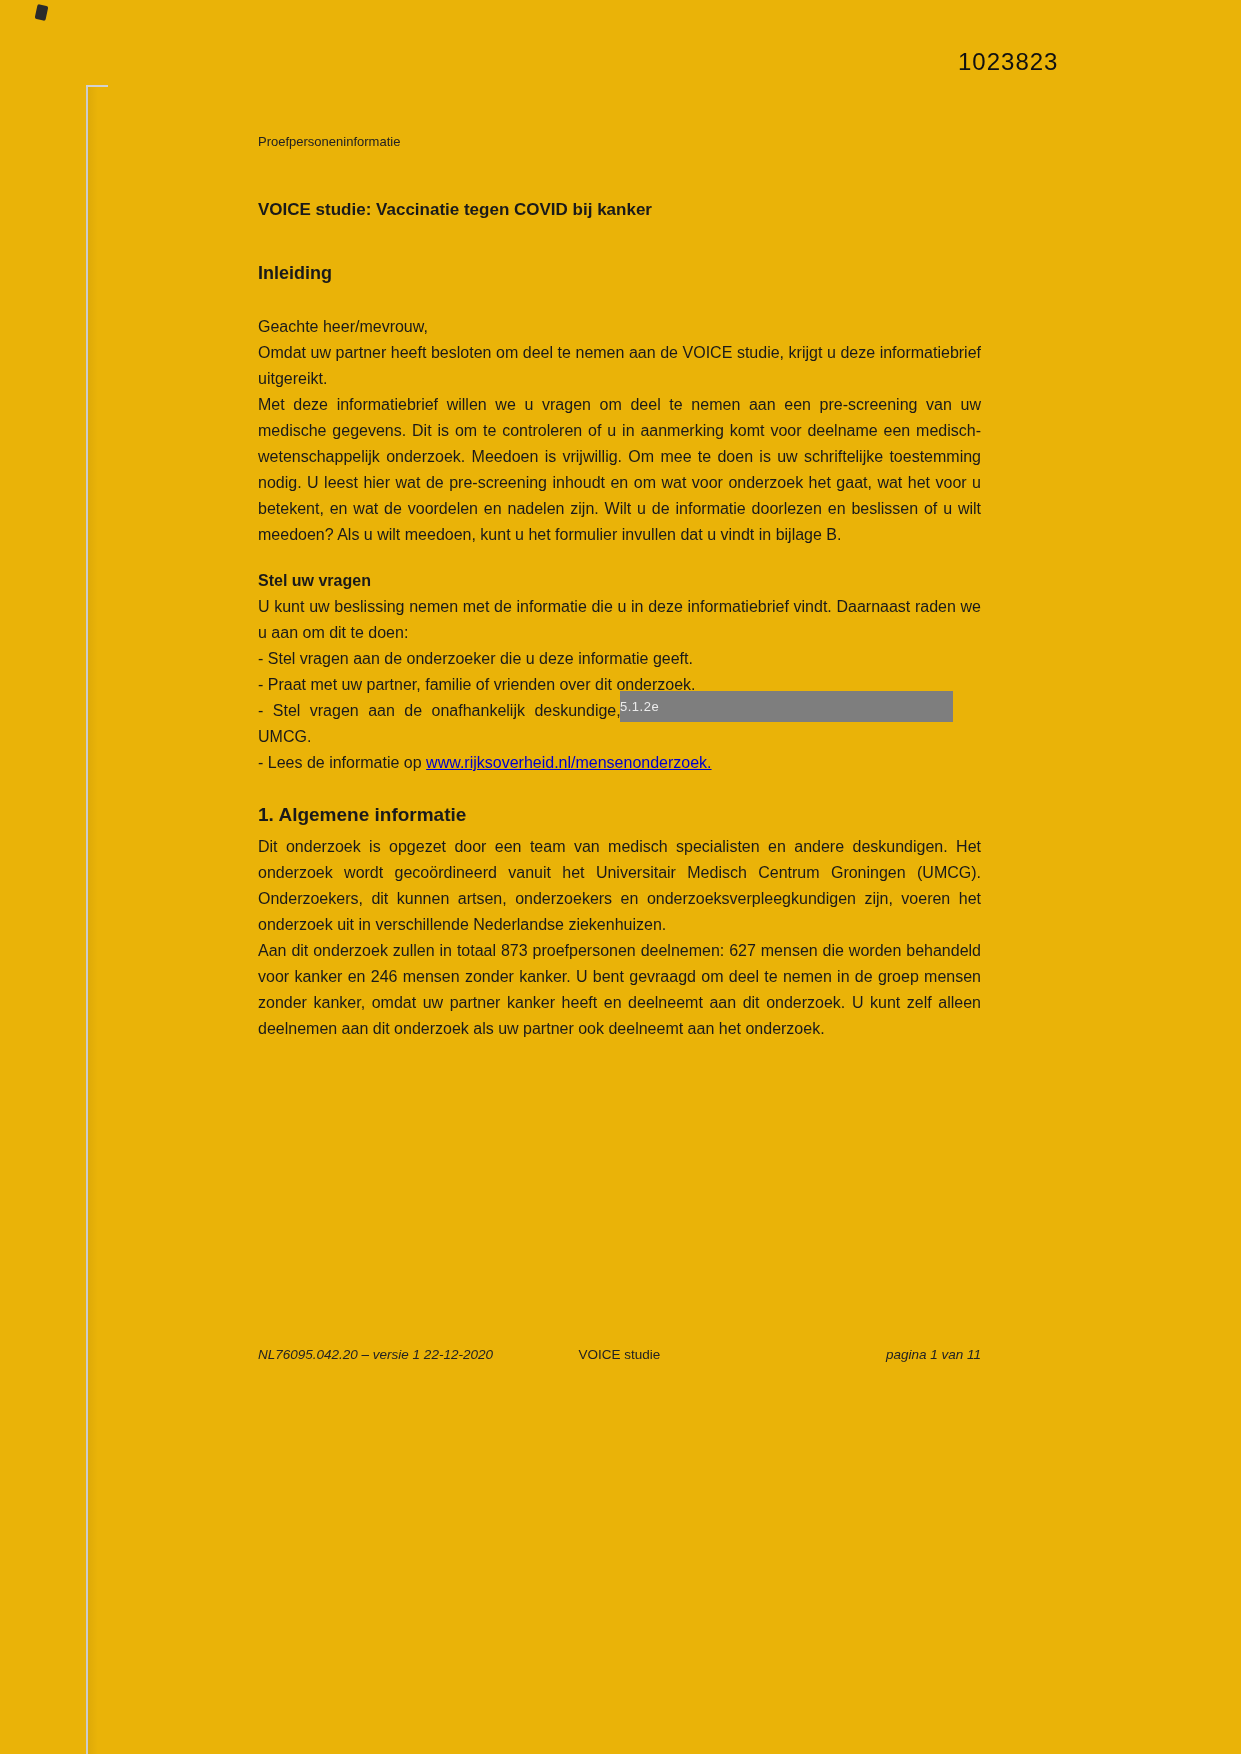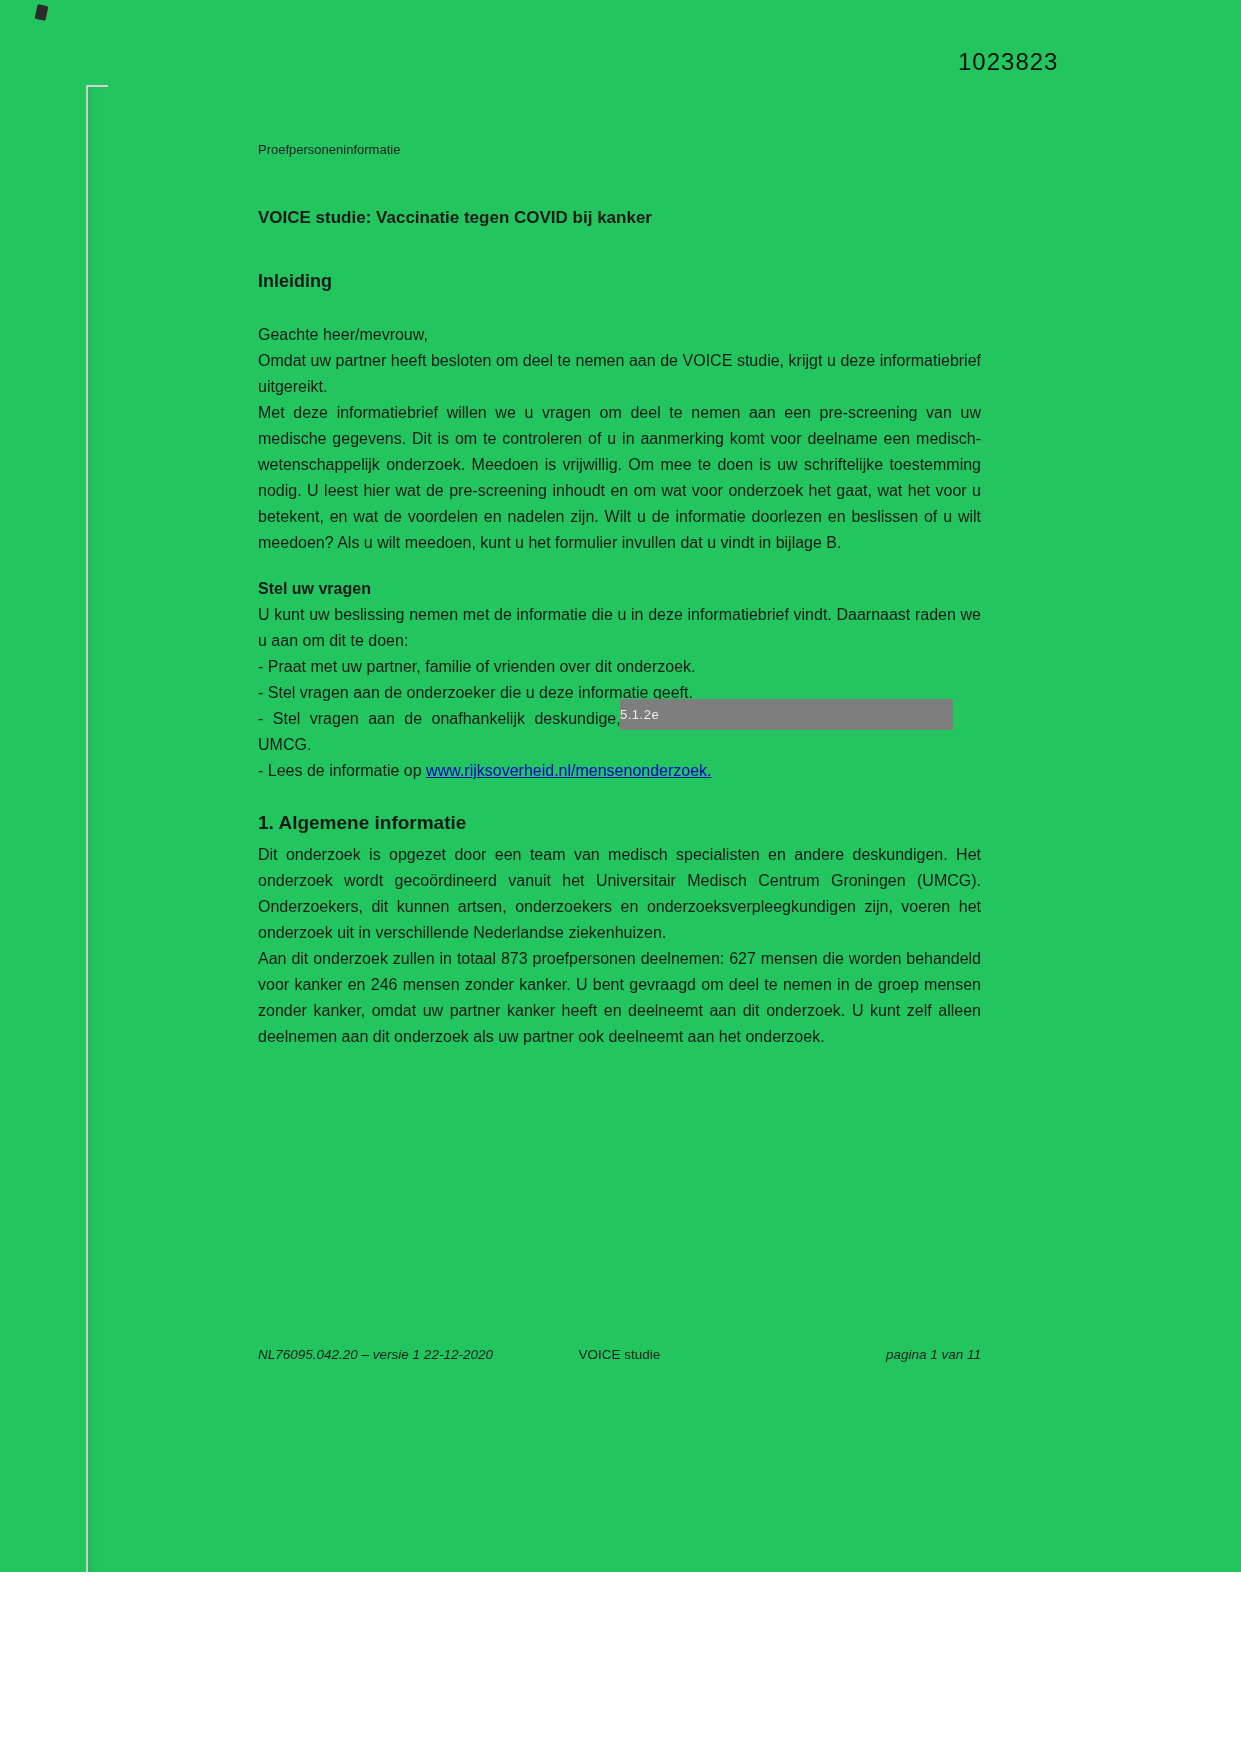--- a/index.html
+++ b/index.html
@@ -2,22 +2,22 @@
 <html><head>
 <meta charset="utf-8">
 <style>
   * { margin: 0; padding: 0; box-sizing: border-box; }
   html, body { background: #ffffff; }
   body { font-family: "Liberation Sans", sans-serif; color: #1a1a1a; }
 
   .sheet {
     position: relative;
     width: 1241px;
-    height: 1572px;
-    background: #22c55e;
+    height: 1754px;
+    background: #eab308;
     overflow: hidden;
     text-decoration: underline;
   }
 
   
   .corner-mark {
     position: absolute; left: 36px; top: 5px;
     width: 11px; height: 15px;
     background: #2b2b2b; border-radius: 2px;
     transform: rotate(12deg);
@@ -31,21 +31,21 @@
   .page-edge-top {
     position: absolute; left: 86px; top: 85px;
     width: 22px; height: 2px; background: #d2d2d2;
   }
 
   .scan-number {
     position: absolute; top: 48px; left: 958px;
     font-size: 24px; letter-spacing: 1px; color: #111;
   }
 
-  .content { position: absolute; left: 258px; top: 8px; width: 723px; }
+  .content { position: absolute; left: 258px; top: 0; width: 723px; }
 
   .running-header { margin-top: 134px; font-size: 13px; color: #222; }
 
   .doc-title { margin-top: 36px; font-size: 27px; font-weight: bold; color: #101010; }
   .doc-title .tl { display: block; line-height: 47px; }
   .doc-title .tl.just { text-align: justify; text-align-last: justify; }
 
   .study-title { margin-top: 50px; font-size: 17px; font-weight: bold; line-height: 22px; }
   .official-title { margin-top: 9px; font-size: 16px; line-height: 22px; }
 
@@ -101,22 +101,22 @@
 
     <h2 class="section-heading">Inleiding</h2>
 
     <p class="body-text mt-body">Geachte heer/mevrouw,</p>
     <p class="body-text">Omdat uw partner heeft besloten om deel te nemen aan de VOICE studie, krijgt u deze informatiebrief uitgereikt.</p>
     <p class="body-text">Met deze informatiebrief willen we u vragen om deel te nemen aan een pre-screening van uw medische gegevens. Dit is om te controleren of u in aanmerking komt voor deelname een medisch-wetenschappelijk onderzoek. Meedoen is vrijwillig. Om mee te doen is uw schriftelijke toestemming nodig. U leest hier wat de pre-screening inhoudt en om wat voor onderzoek het gaat, wat het voor u betekent, en wat de voordelen en nadelen zijn. Wilt u de informatie doorlezen en beslissen of u wilt meedoen? Als u wilt meedoen, kunt u het formulier invullen dat u vindt in bijlage B.</p>
 
     <h3 class="sub-heading">Stel uw vragen</h3>
     <p class="body-text">U kunt uw beslissing nemen met de informatie die u in deze informatiebrief vindt. Daarnaast raden we u aan om dit te doen:</p>
 
+    <p class="list-line">- Stel vragen aan de onderzoeker die u deze informatie geeft.</p>
     <p class="list-line">- Praat met uw partner, familie of vrienden over dit onderzoek.</p>
-    <p class="list-line">- Stel vragen aan de onderzoeker die u deze informatie geeft.</p>
 
     <p class="list-line redaction-line">
       <span class="txt">- Stel vragen aan de onafhankelijk deskundige,</span>
       <span class="redaction">
         <span class="redaction-label">5.1.2e</span>
       </span>
     </p>
     <p class="list-line">UMCG.</p>
 
     <p class="list-line">

